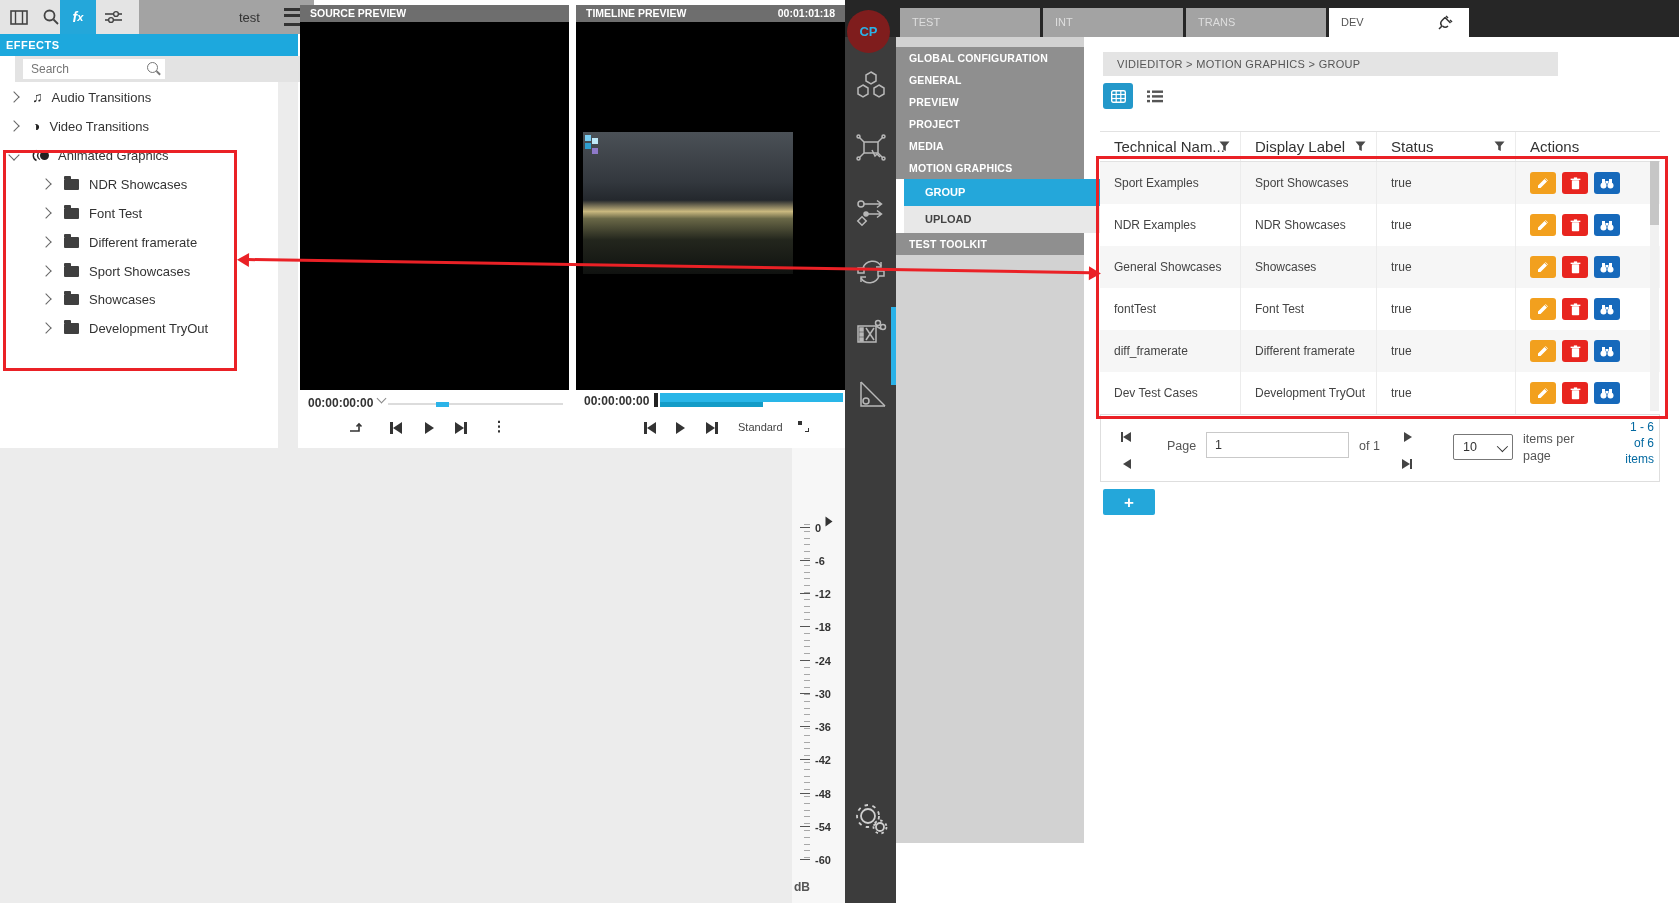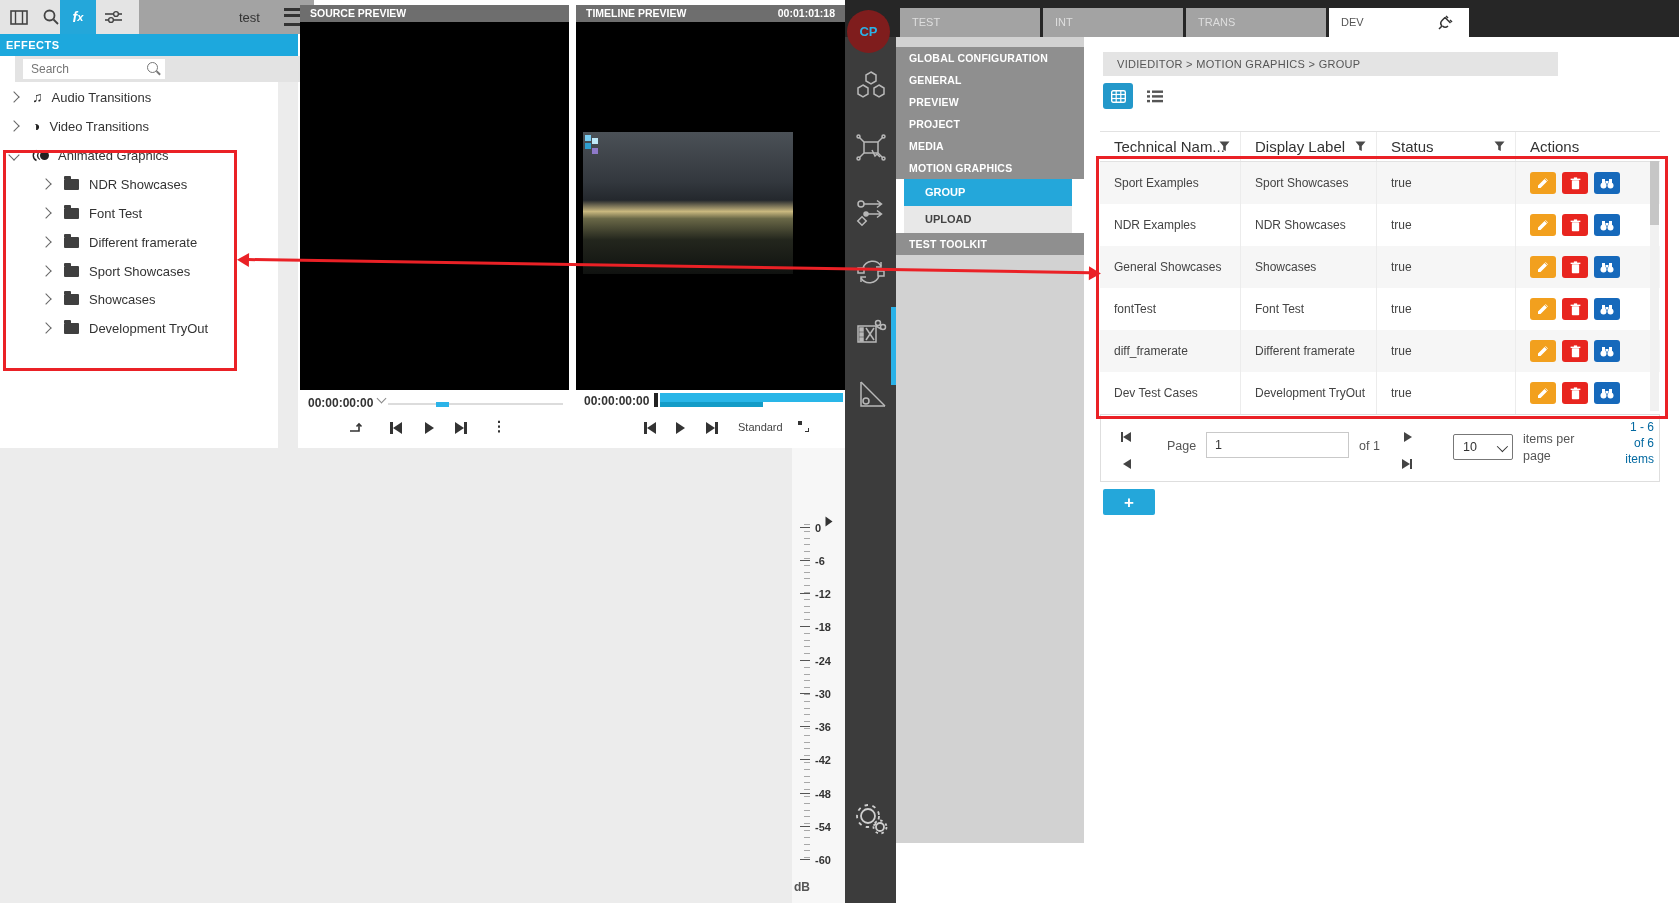--- a/index.html
+++ b/index.html
@@ -63,21 +63,21 @@
   .adm-top{left:845px;top:0;width:834px;height:37px;background:#262626;}
   .adm-side{left:845px;top:0;width:51px;height:903px;background:#3c3c3c;}
   .avatar{position:absolute;left:847px;top:10px;width:43px;height:43px;border-radius:50%;background:#7f1d1d;color:#2ab2e8;font-size:13px;font-weight:bold;display:flex;align-items:center;justify-content:center;z-index:5;}
   .side-ic{position:absolute;left:853px;width:36px;height:36px;display:flex;align-items:center;justify-content:center;}
   .side-active{position:absolute;left:891px;top:307px;width:5px;height:78px;background:#2ab2e8;}
   .env-tab{position:absolute;top:8px;width:140px;height:29px;background:#a3a3a3;color:#dedede;font-size:11px;line-height:29px;padding-left:12px;box-sizing:border-box;}
   .env-tab.active{background:#fff;color:#555;}
   .adm-menu{left:896px;top:37px;width:188px;height:806px;background:#d2d2d2;}
   .menu-item{position:absolute;left:0;width:188px;height:22px;background:#8f8f8f;color:#fff;font-size:10.5px;font-weight:bold;line-height:22px;padding-left:13px;box-sizing:border-box;letter-spacing:.2px;}
   .menu-subrow{position:absolute;left:0;width:188px;height:27px;background:#fff;}
-  .menu-sub{position:absolute;left:8px;top:0;width:168px;height:27px;font-size:11px;font-weight:bold;line-height:27px;padding-left:21px;box-sizing:border-box;}
+  .menu-sub{position:absolute;left:8px;top:0;width:196px;height:27px;font-size:11px;font-weight:bold;line-height:27px;padding-left:21px;box-sizing:border-box;}
   .crumb{left:1103px;top:52px;width:455px;height:24px;background:#e4e4e4;color:#555;font-size:11px;line-height:24px;padding-left:14px;box-sizing:border-box;letter-spacing:.3px;}
   .vtoggle{position:absolute;top:83px;width:30px;height:26px;border-radius:3px;display:flex;align-items:center;justify-content:center;}
   .tbl{left:1100px;top:131px;width:560px;background:#fff;}
   .thead{display:flex;height:29px;border-top:1px solid #e2e2e2;border-bottom:1px solid #e2e2e2;align-items:center;font-size:15px;color:#333;}
   .trow{display:flex;height:42px;align-items:center;font-size:12px;color:#444;}
   .trow:nth-child(even){background:#f6f6f6;}
   .tc1{width:141px;}.tc2{width:136px;}.tc3{width:139px;}.tc4{width:144px;}
   .tcell{padding-left:14px;box-sizing:border-box;height:100%;display:flex;align-items:center;border-right:1px solid #ececec;position:relative;}
   .tcell:last-child{border-right:none;}
   .funnel{position:absolute;right:10px;}

